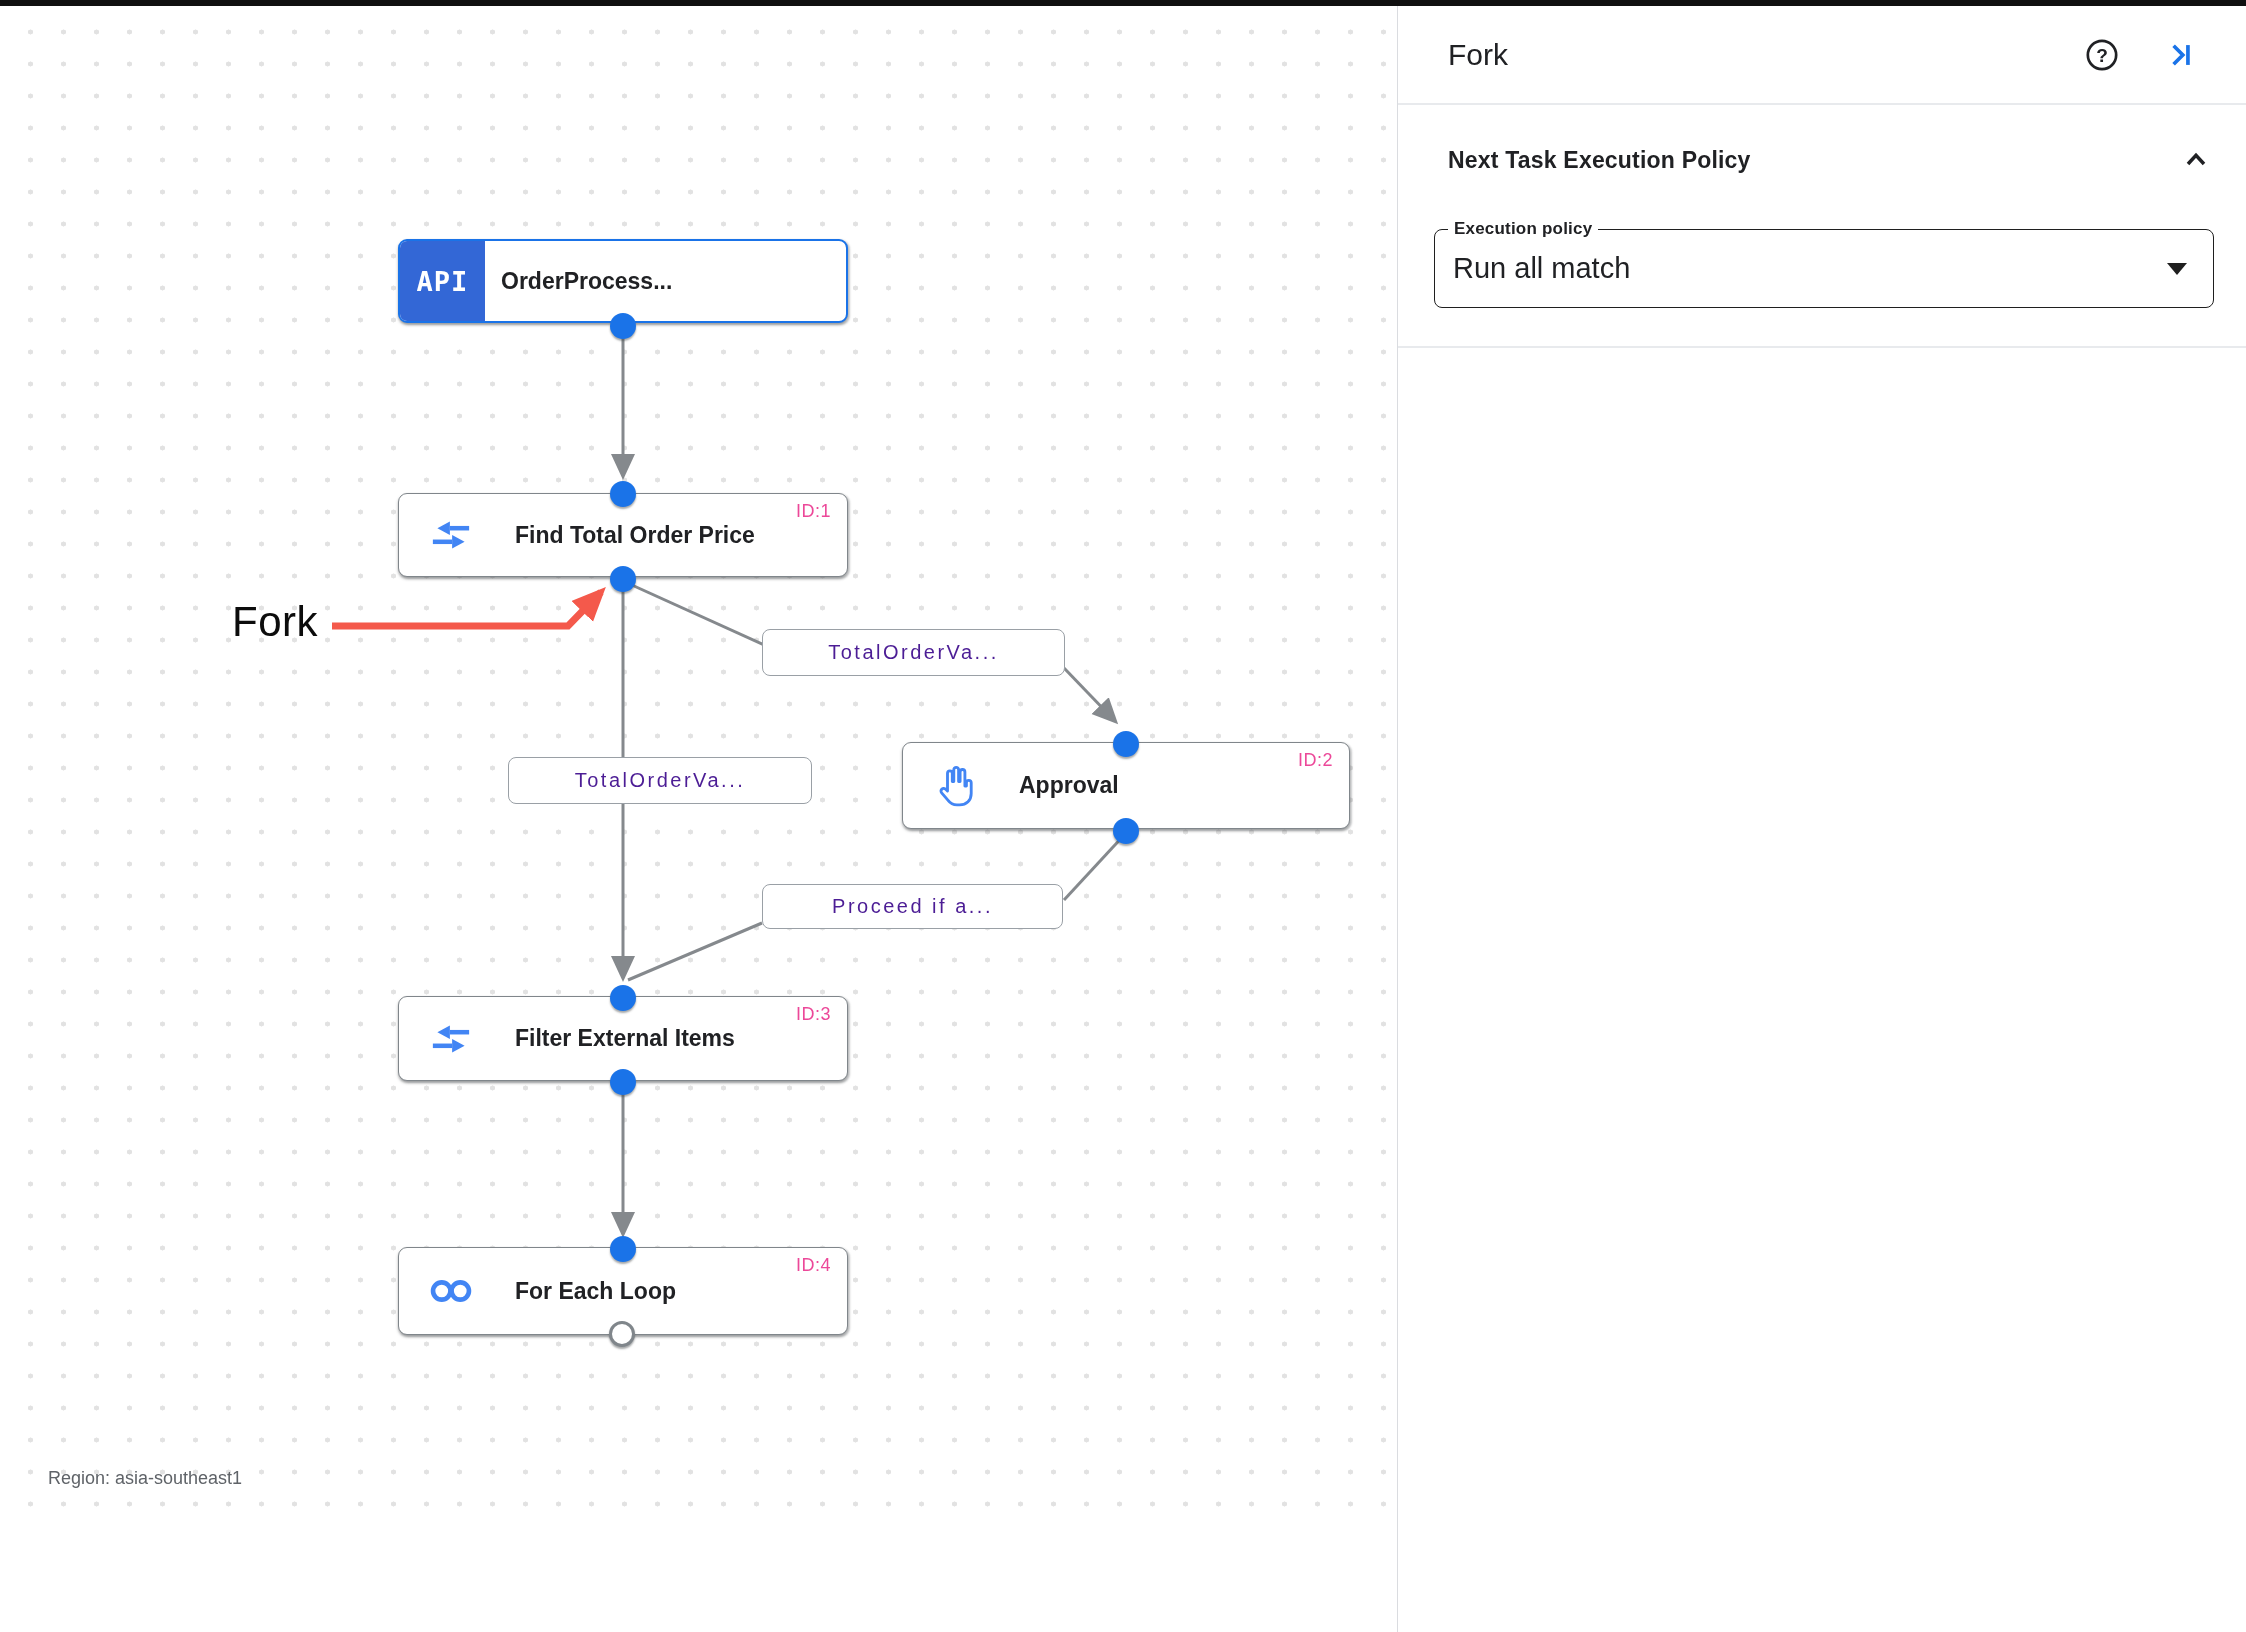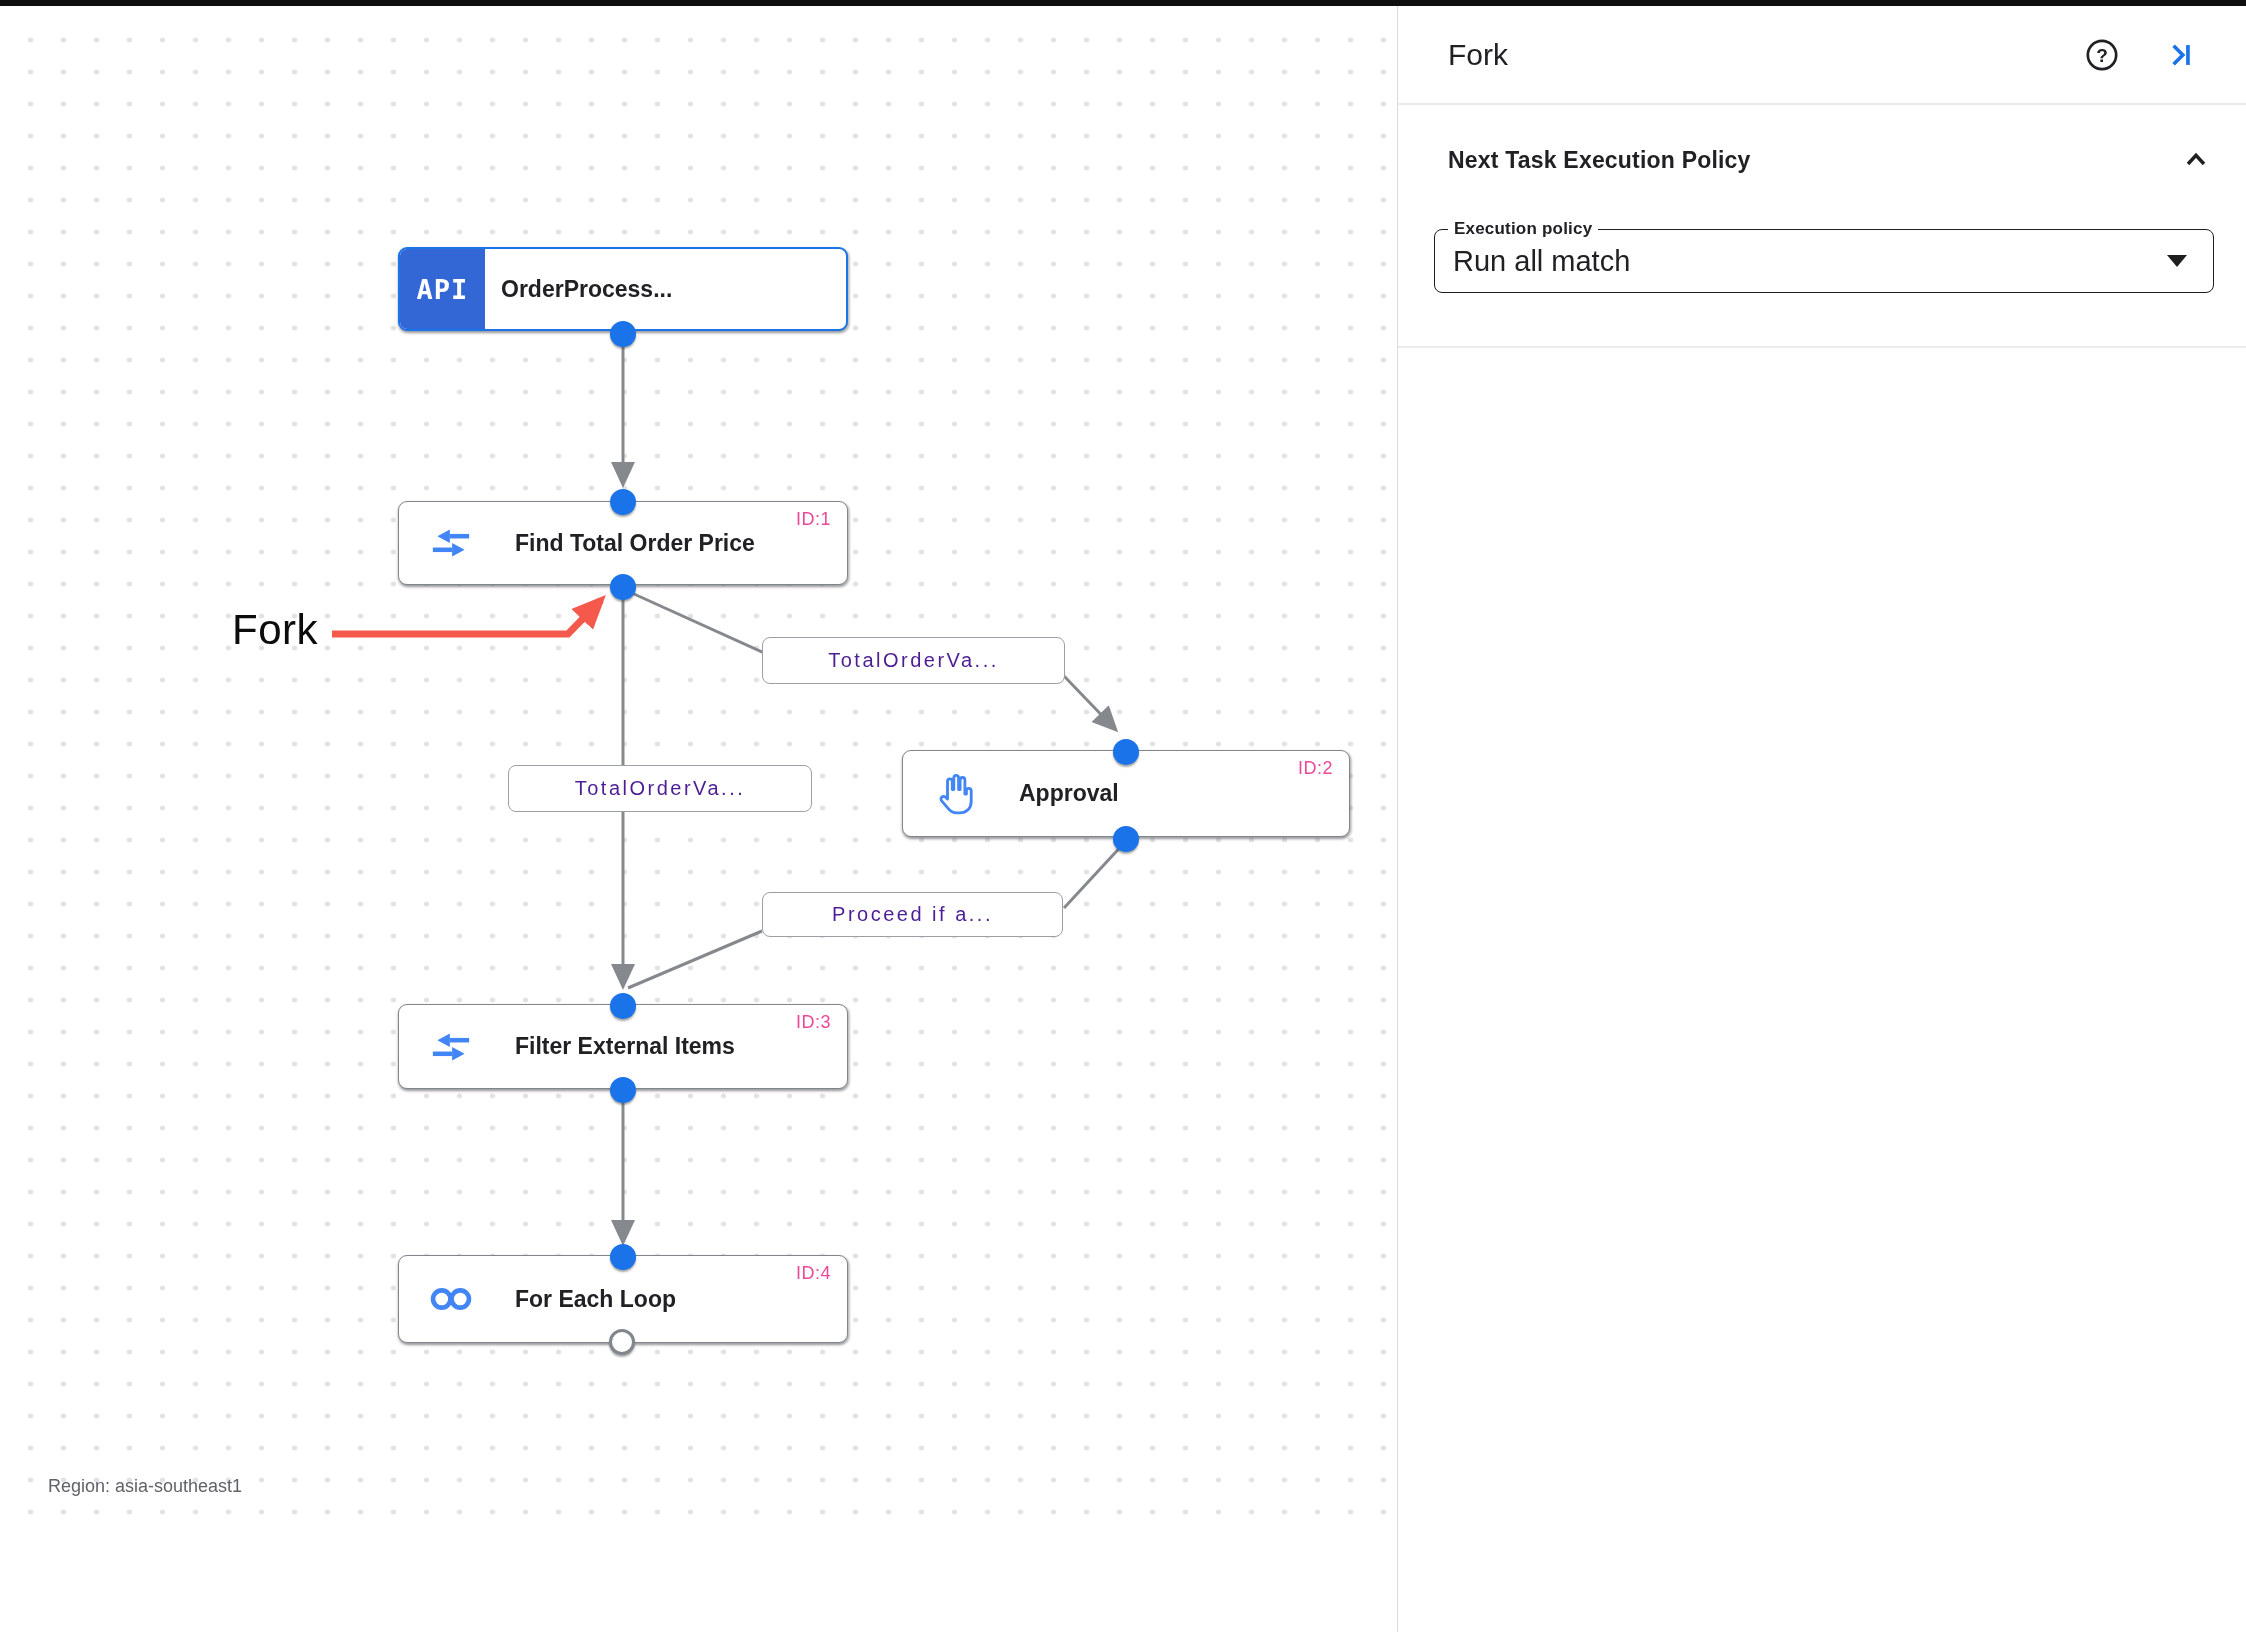--- a/index.html
+++ b/index.html
@@ -3,21 +3,21 @@
 <meta charset="utf-8">
 <style>
   * { margin:0; padding:0; box-sizing:border-box; }
   html,body { width:2246px; height:1632px; background:#fff; overflow:hidden;
               font-family:"Liberation Sans", sans-serif; color:#202124; }
   .stage { position:relative; width:2246px; height:1632px; }
 
   .topbar { position:absolute; top:0; left:0; width:2246px; height:6px; background:#101010; z-index:50; }
 
   
-  .canvas { position:absolute; top:12px; left:0; width:1397px; height:1508px; background:#fff;
+  .canvas { position:absolute; top:4px; left:0; width:1397px; height:1508px; background:#fff;
             background-image: radial-gradient(#e2e2e2 2.4px, transparent 2.8px);
             background-size: 33px 32px; background-position: 14px 12px; }
   .edges { position:absolute; top:0; left:0; z-index:1; }
 
   .node { position:absolute; background:#fff; border:1.5px solid #80868b; border-radius:9px;
           display:flex; align-items:center; z-index:3;
           box-shadow: 0 2px 3px rgba(60,64,67,.38), 1.5px 1.5px 2px rgba(60,64,67,.22); }
   .node .title { font-size:23px; font-weight:bold; color:#202124;margin-left:16px; }
   .node .nid { position:absolute; top:7px; right:16px; font-size:18px; color:#ec4899; letter-spacing:.5px; }
   .node .icon-wrap { width:44px; margin-left:30px; margin-right:26px; display:flex; justify-content:center; }
@@ -46,21 +46,21 @@
   .panel-header { position:absolute; top:6px; left:0; width:100%; height:97px;
                   display:flex; align-items:center; padding:0 48px 0 50px; }
   .panel-title { font-size:30px; color:#202124; flex:1; }
   .icon-button { width:36px; height:36px; display:flex; align-items:center; justify-content:center; cursor:pointer; }
   .icon-button + .icon-button { margin-left:42px; }
   .divider { position:absolute; left:0; width:100%; height:1.5px; background:#e8eaed; }
 
   .section-header { position:absolute; top:142px; left:50px; right:32px; display:flex; align-items:center; }
   .section-title { font-size:23px; font-weight:bold; color:#202124; flex:1; letter-spacing:.2px; }
 
-  .select-field { position:absolute; left:36px; top:229px; width:780px; height:64px;
+  .select-field { position:absolute; left:36px; top:229px; width:780px; height:79px;
                   border:1.5px solid #1f1f1f; border-radius:8px; display:flex; align-items:center;
                   padding:0 26px 0 18px; cursor:pointer; background:#fff; }
   .select-label { position:absolute; top:-11px; left:13px; background:#fff; padding:0 6px;
                   font-size:17px; font-weight:bold; color:#202124; letter-spacing:.2px; }
   .select-value { font-size:29px; color:#202124; flex:1; }
   .caret-down { width:0; height:0; border-left:10px solid transparent; border-right:10px solid transparent;
                 border-top:12px solid #1f1f1f; }
 </style>
 </head>
 <body>

